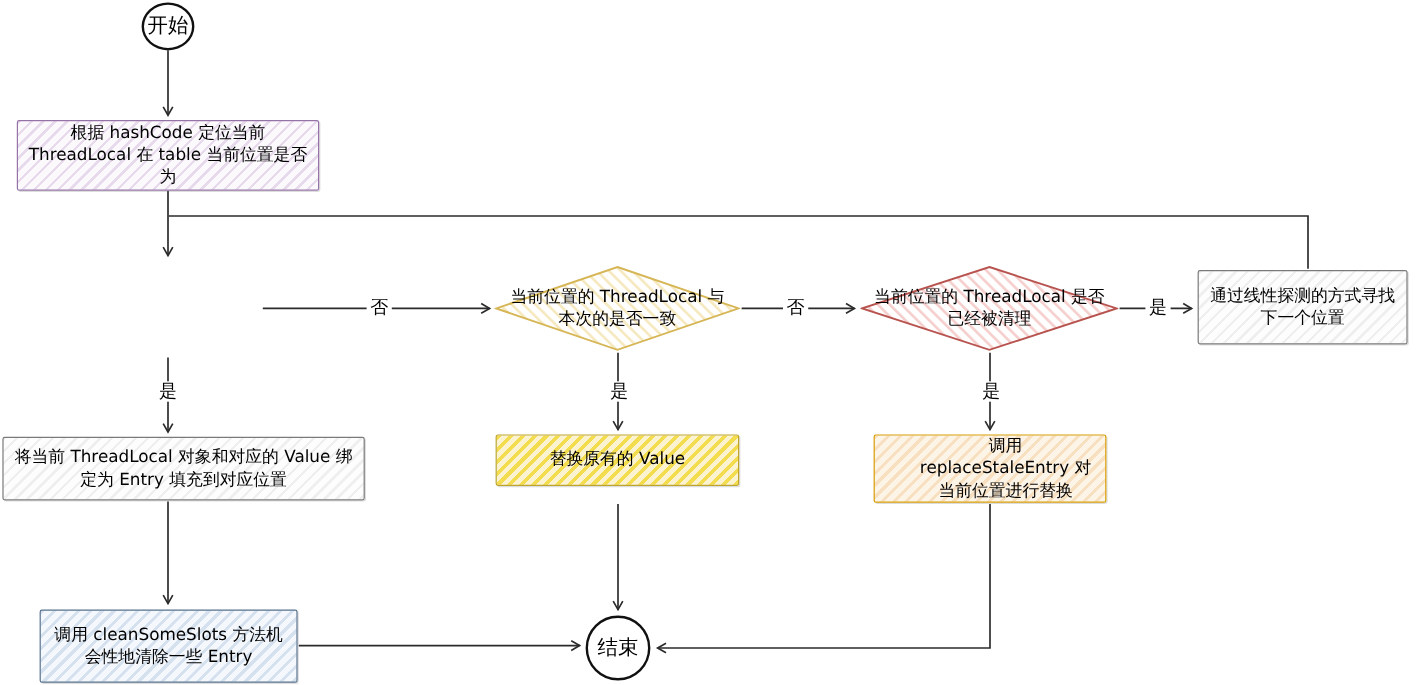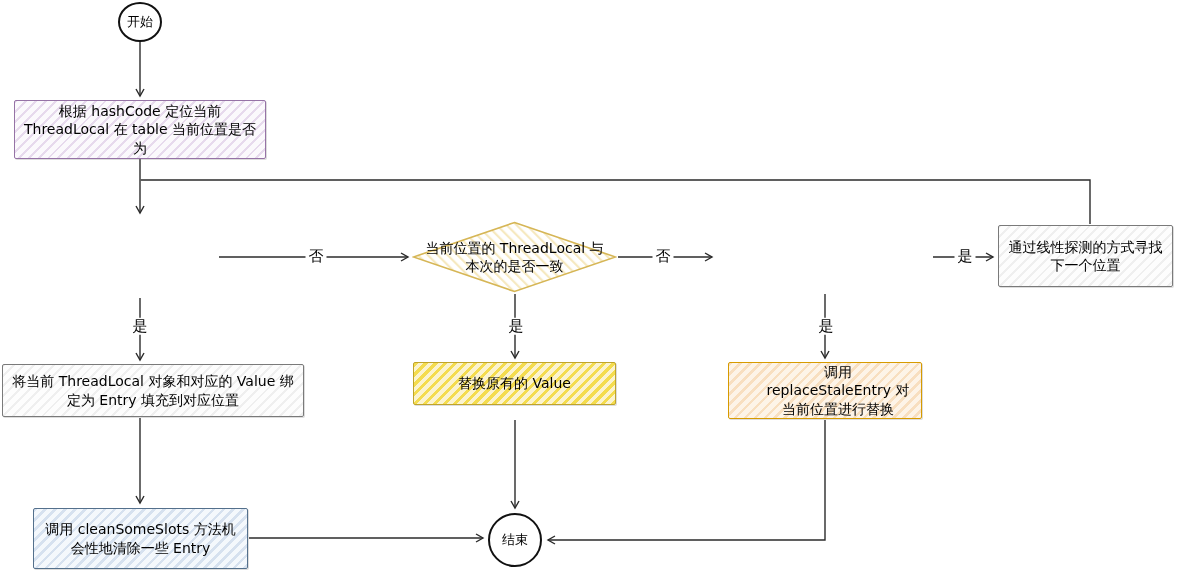--- a/index.html
+++ b/index.html
@@ -8,21 +8,21 @@
     font-family:"DejaVu Sans","Liberation Sans",sans-serif;color:#000;
   }
   
   #edges{position:absolute;left:0;top:0;z-index:1;}
   #edges path{fill:none;stroke:#2b2b2b;stroke-width:1.4px;}
   
   .node{position:absolute;z-index:2;display:flex;align-items:center;justify-content:center;
         text-align:center;font-size:14px;line-height:1.32;box-sizing:border-box;}
   .rectnode{border:1.6px solid #666;border-radius:2px;padding:2px 6px;
             box-shadow:1px 1px 0 rgba(120,120,120,.25);}
-  .circlenode{border:2px solid #111;border-radius:50%;background:#fff;font-size:13px;}
+  .circlenode{border:2px solid #111;border-radius:50%;background:#fff;font-size:17px;}
   
   .diamond{padding:0;}
   .diamond svg{position:absolute;left:0;top:0;width:100%;height:100%;}
   .diamond .dtext{position:relative;z-index:2;width:92%;font-size:14px;line-height:1.3;}
   
   .n-locate{border-color:#9673A6;
     background:repeating-linear-gradient(135deg,#E7DAED 0,#E7DAED 2px,#FBF9FC 2px,#FBF9FC 7px);}
   .n-probe,.n-bind{border-color:#7a7a7a;
     background:repeating-linear-gradient(135deg,#EFEFEF 0,#EFEFEF 2px,#FDFDFD 2px,#FDFDFD 7px);}
   .n-replace-value{border-color:#BFA42B;
@@ -87,20 +87,26 @@
   </div>
 
 
   <div class="node diamond" style="left:412px;top:221px;width:205px;height:72px;">
     <svg viewBox="0 0 205 72" preserveAspectRatio="none">
       <polygon points="102.5,1.5 203.5,36 102.5,70.5 1.5,36" fill="url(#hYellow)" stroke="#D6B656" stroke-width="1.6"></polygon>
     </svg>
     <div class="dtext">当前位置的 ThreadLocal 与本次的是否一致</div>
   </div>
 
+  <div class="node diamond" style="left:717px;top:221px;width:215px;height:72px;">
+    <svg viewBox="0 0 215 72" preserveAspectRatio="none">
+      <polygon points="107.5,1.5 213.5,36 107.5,70.5 1.5,36" fill="url(#hRed)" stroke="#B85450" stroke-width="1.6"></polygon>
+    </svg>
+    <div class="dtext">当前位置的 ThreadLocal 是否已经被清理</div>
+  </div>
 
   <div class="node rectnode n-probe" style="left:998px;top:225px;width:175px;height:62px;">
     <span>通过线性探测的方式寻找下一个位置</span>
   </div>
 
   <div class="node rectnode n-bind" style="left:2px;top:364px;width:302px;height:53px;">
     <span>将当前 ThreadLocal 对象和对应的 Value 绑定为 Entry 填充到对应位置</span>
   </div>
 
   <div class="node rectnode n-replace-value" style="left:413px;top:362px;width:203px;height:43px;">

